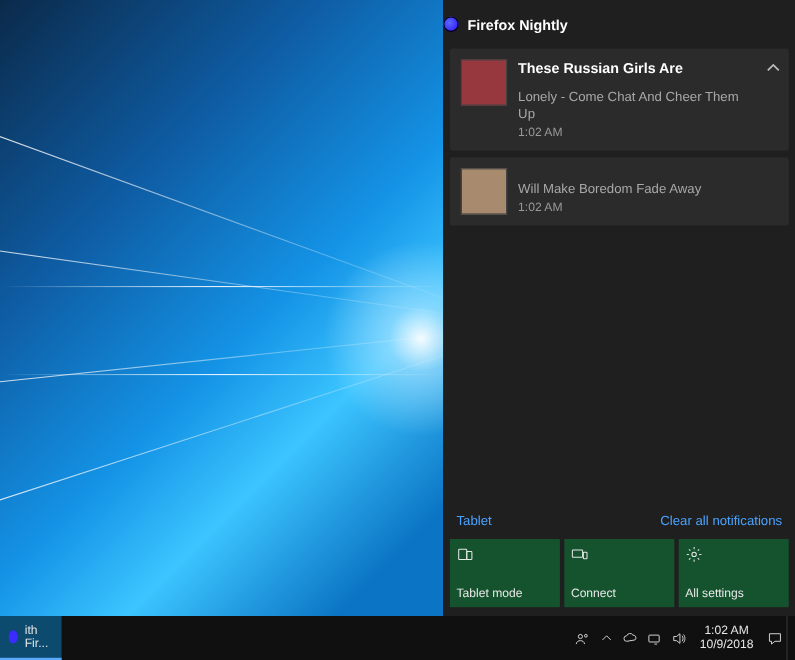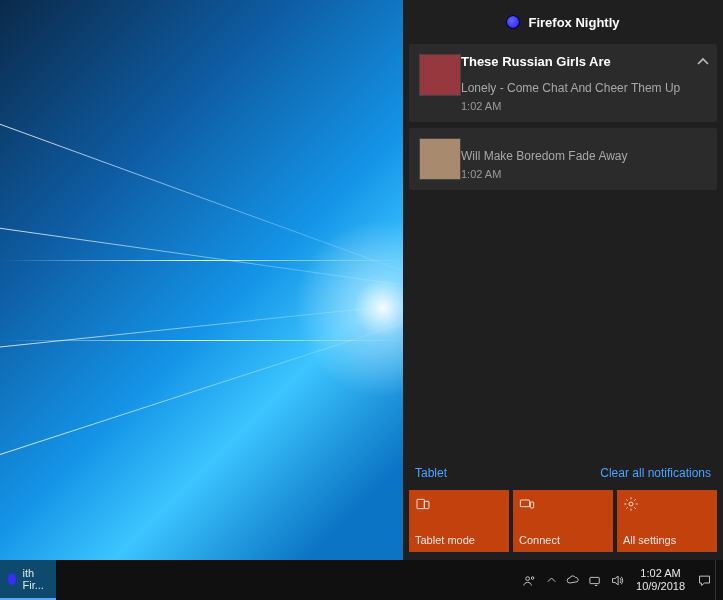--- a/index.html
+++ b/index.html
@@ -27,33 +27,33 @@
 .desktop::before { top: 260px; }
 .desktop::after  { top: 340px; }
 .ray { position:absolute; width:800px; height:1px; background:linear-gradient(90deg, rgba(255,255,255,0), rgba(255,255,255,.85) 40%, rgba(255,255,255,0)); transform-origin: right center; right:-40px; }
 
 .action-center {
   position:absolute; right:0; top:0; width:320px; height:560px;
   background:#1f1f1f;
   display:flex; flex-direction:column;
 }
 .ac-header {
-  height:44px; display:flex; align-items:center; justify-content:center; gap:8px;
+  height:44px; display:flex; align-items:center; gap:8px;
   color:#fff; font-weight:600; font-size:13px;
 }
 .ac-header .fx-icon {
   width:14px; height:14px; border-radius:50%;
   background: radial-gradient(circle at 40% 40%, #5b6bff 0%, #3b2bff 60%, #1a0b55 100%);
   box-shadow:0 0 0 1px #000 inset;
 }
 .notif-list { flex:0 0 auto; padding:0 6px; }
 .notif {
   background:#2b2b2b;
   margin:0 0 6px 0; padding:10px 28px 10px 10px;
-  display:flex; position:relative;
+  display:flex; gap:10px; position:relative;
   border-radius:2px;
 }
 .notif .thumb {
   width:42px; height:42px; flex:0 0 42px;
   background:#97373e;
   border:1px solid #444;
 }
 .notif.two .thumb { background:#a88b6f; }
 .notif .tx { flex:1; }
 .notif .ttl { color:#fff; font-size:13px; font-weight:600; line-height:16px; }
@@ -66,21 +66,21 @@
 .ac-spacer { flex:1; }
 .ac-links {
   display:flex; justify-content:space-between;
   padding:10px 12px; font-size:12px;
 }
 .ac-links span { color:#4aa3ff; cursor:pointer; }
 .quick {
   display:flex; gap:4px; padding:0 6px 8px 6px;
 }
 .qtile {
-  flex:1; height:62px; background:#c2410c;
+  flex:1; height:62px; background:#14532d;
   padding:6px; display:flex; flex-direction:column; justify-content:space-between;
   font-size:11px; color:#e8e8e8;gap:17px;
 }
 .qtile svg { width:16px; height:16px; fill:none; stroke:#e8e8e8; stroke-width:1.4; }
 
 .taskbar {
   position:absolute; left:0; right:0; bottom:0; height:40px;
   background:#101010;
   display:flex; align-items:center;
 }

